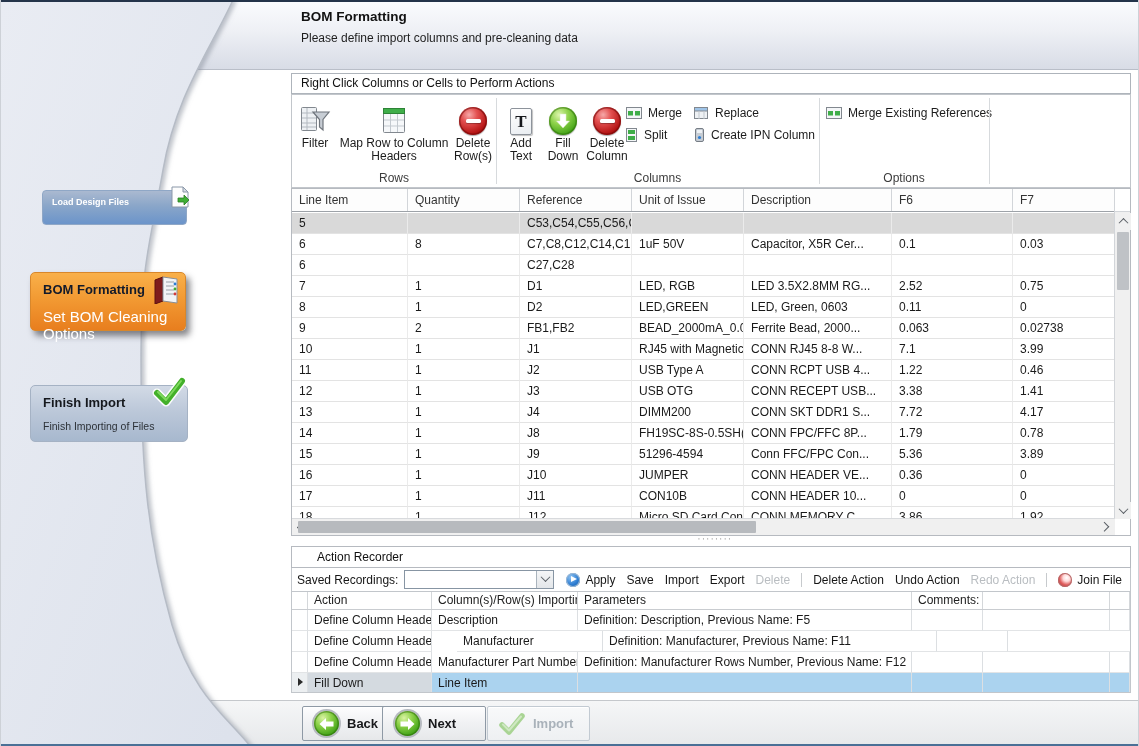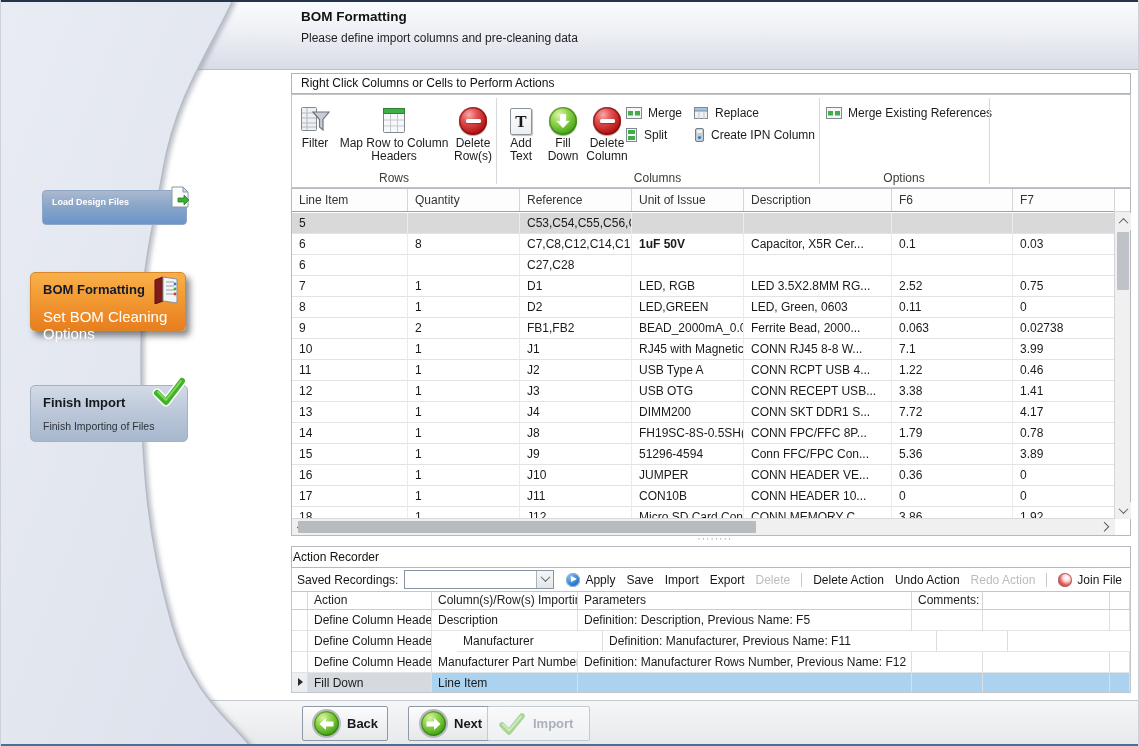--- a/index.html
+++ b/index.html
@@ -90,21 +90,21 @@
   .chev.up    { border-top:1.6px solid #5b6066; border-right:1.6px solid #5b6066; transform:rotate(-45deg) translate(-1px,1px); }
   .chev.down  { border-bottom:1.6px solid #5b6066; border-right:1.6px solid #5b6066; transform:rotate(45deg) translate(-1px,-1px); }
   .chev.left  { border-top:1.6px solid #5b6066; border-left:1.6px solid #5b6066; transform:rotate(-45deg) translate(1px,1px); }
   .chev.right { border-top:1.6px solid #5b6066; border-right:1.6px solid #5b6066; transform:rotate(45deg) translate(-2px,1px); }
 
   .splitter { left:660px; top:536px; width:110px; height:8px; z-index:2; text-align:center; color:#9a9a9a;
     font-size:9px; letter-spacing:1.5px; line-height:6px; cursor:row-resize; }
 
   
   .rec-title { left:291px; top:546px; width:840px; height:22px; background:#fff; border:1px solid #b6bac0;
-    font-size:12px; color:#101010; line-height:20px; padding-left:1px; z-index:2; }
+    font-size:12px; color:#101010; line-height:20px; padding-left:25px; z-index:2; }
   .rec-controls { left:291px; top:568px; width:840px; height:24px; background:#fff; border:1px solid #c2c6cb; border-top:none;
     display:flex; align-items:center; font-size:12px; color:#161616; z-index:2; padding-left:5px; }
   .rec-controls .lbl { margin-right:6px; }
   .combo { width:150px; height:19px; border:1px solid #8795a3; background:#fff; position:relative; }
   .combo .cbtn { position:absolute; right:0; top:0; width:17px; height:17px; background:linear-gradient(#f5f6f7,#e3e6e9);
     border-left:1px solid #aab4bd; display:flex; align-items:center; justify-content:center; }
   .rc-link { margin-left:11px; cursor:default; white-space:nowrap; }
   .rc-link.disabled { color:#b9bdc1; }
   .rc-sep { margin-left:11px; width:1px; height:14px; background:#c7cacd; }
   .apply-ic { margin-left:12px; width:14px; height:14px; border-radius:50%;
@@ -316,21 +316,21 @@
           <div class="g-cell" style="width: 112px;">C53,C54,C55,C56,C...</div>
           <div class="g-cell" style="width: 112px;"></div>
           <div class="g-cell" style="width: 148px;"></div>
           <div class="g-cell" style="width: 121px;"></div>
           <div class="g-cell" style="width: 102px;"></div>
         </div>
         <div class="g-row">
           <div class="g-cell" style="width: 116px;">6</div>
           <div class="g-cell" style="width: 112px;">8</div>
           <div class="g-cell" style="width: 112px;">C7,C8,C12,C14,C15,...</div>
-          <div class="g-cell" style="width: 112px; font-weight: bold;">1uF 50V</div>
+          <div class="g-cell" style="width: 112px;">1uF 50V</div>
           <div class="g-cell" style="width: 148px;">Capacitor,  X5R Cer...</div>
           <div class="g-cell" style="width: 121px;">0.1</div>
           <div class="g-cell" style="width: 102px;">0.03</div>
         </div>
         <div class="g-row">
           <div class="g-cell" style="width: 116px;">6</div>
           <div class="g-cell" style="width: 112px;"></div>
           <div class="g-cell" style="width: 112px;">C27,C28</div>
           <div class="g-cell" style="width: 112px;"></div>
           <div class="g-cell" style="width: 148px;"></div>
@@ -548,21 +548,21 @@
   </div>
 
   <div class="fbtn" style="left:302px; width:86px;">
     <span class="fsphere">
       <svg width="17" height="14">
           <path d="M1.5,7 L8,1 L8,4.5 L15.5,4.5 L15.5,9.5 L8,9.5 L8,13 Z" fill="#fff"></path>
         </svg>
     </span>
     <span>Back</span>
   </div>
-  <div class="fbtn" style="left:408px; width:92px;padding-left:12px;">
+  <div class="fbtn" style="left:382px; width:104px;padding-left:12px;">
     <span class="fsphere">
       <svg width="17" height="14">
           <path d="M15.5,7 L9,1 L9,4.5 L1.5,4.5 L1.5,9.5 L9,9.5 L9,13 Z" fill="#fff"></path>
         </svg>
     </span>
     <span>Next</span>
   </div>
   <div class="fbtn disabled" style="left:487px; width:103px;">
     <svg width="26" height="22">
       <path d="M3,12 L10,19 L23,3" fill="none" stroke="#a9d494" stroke-width="5.5" stroke-linecap="round" stroke-linejoin="round"></path>

